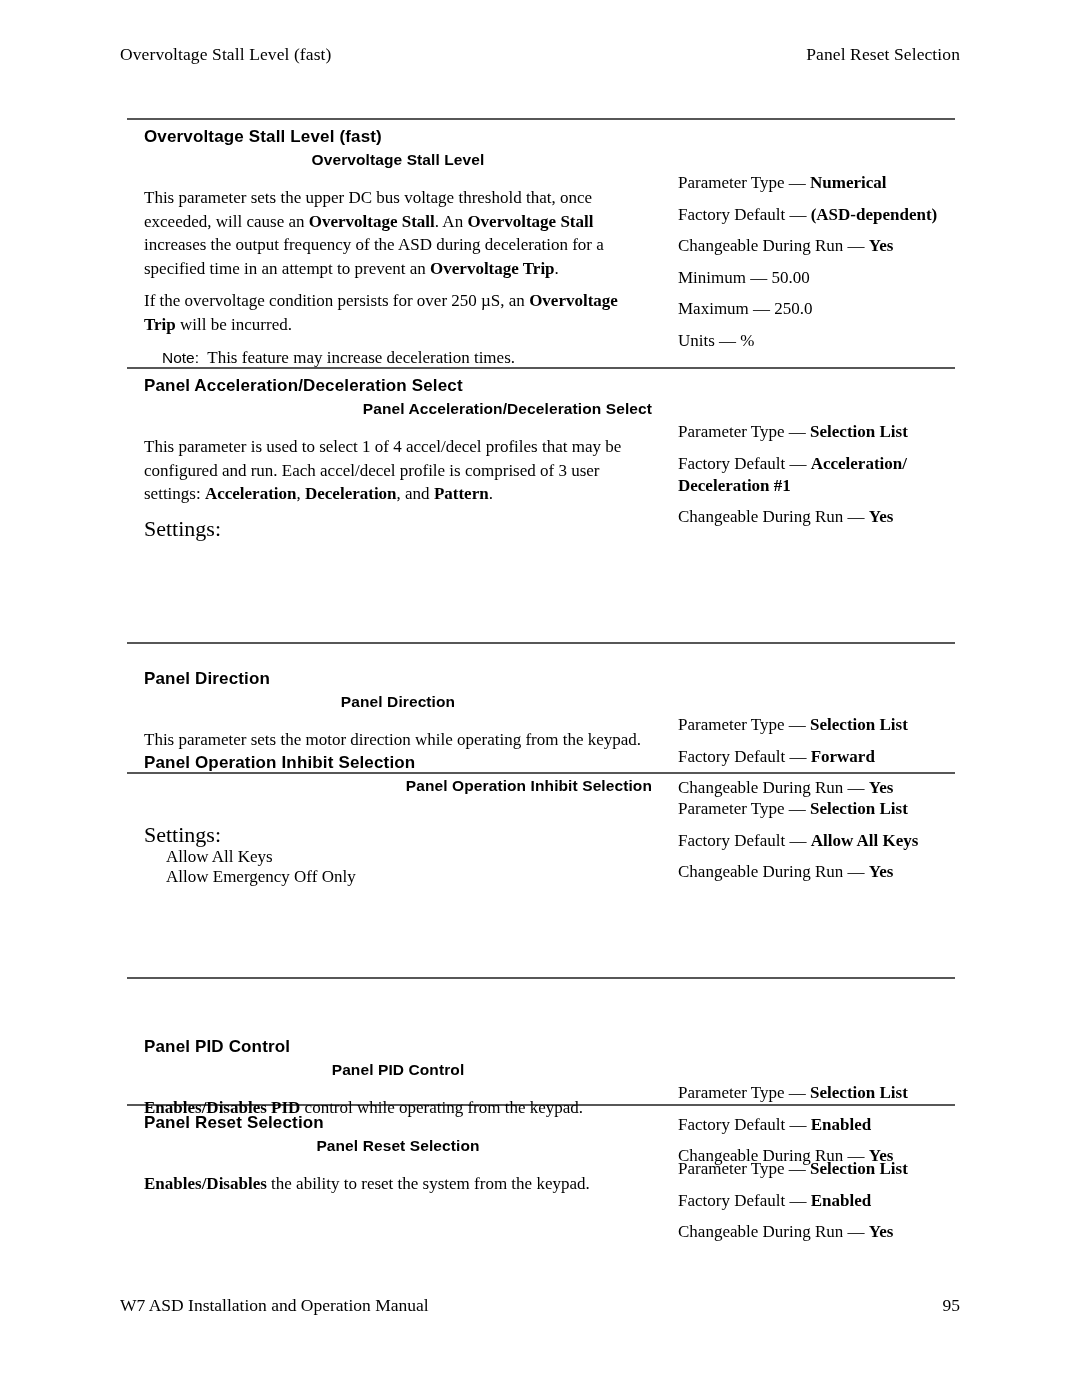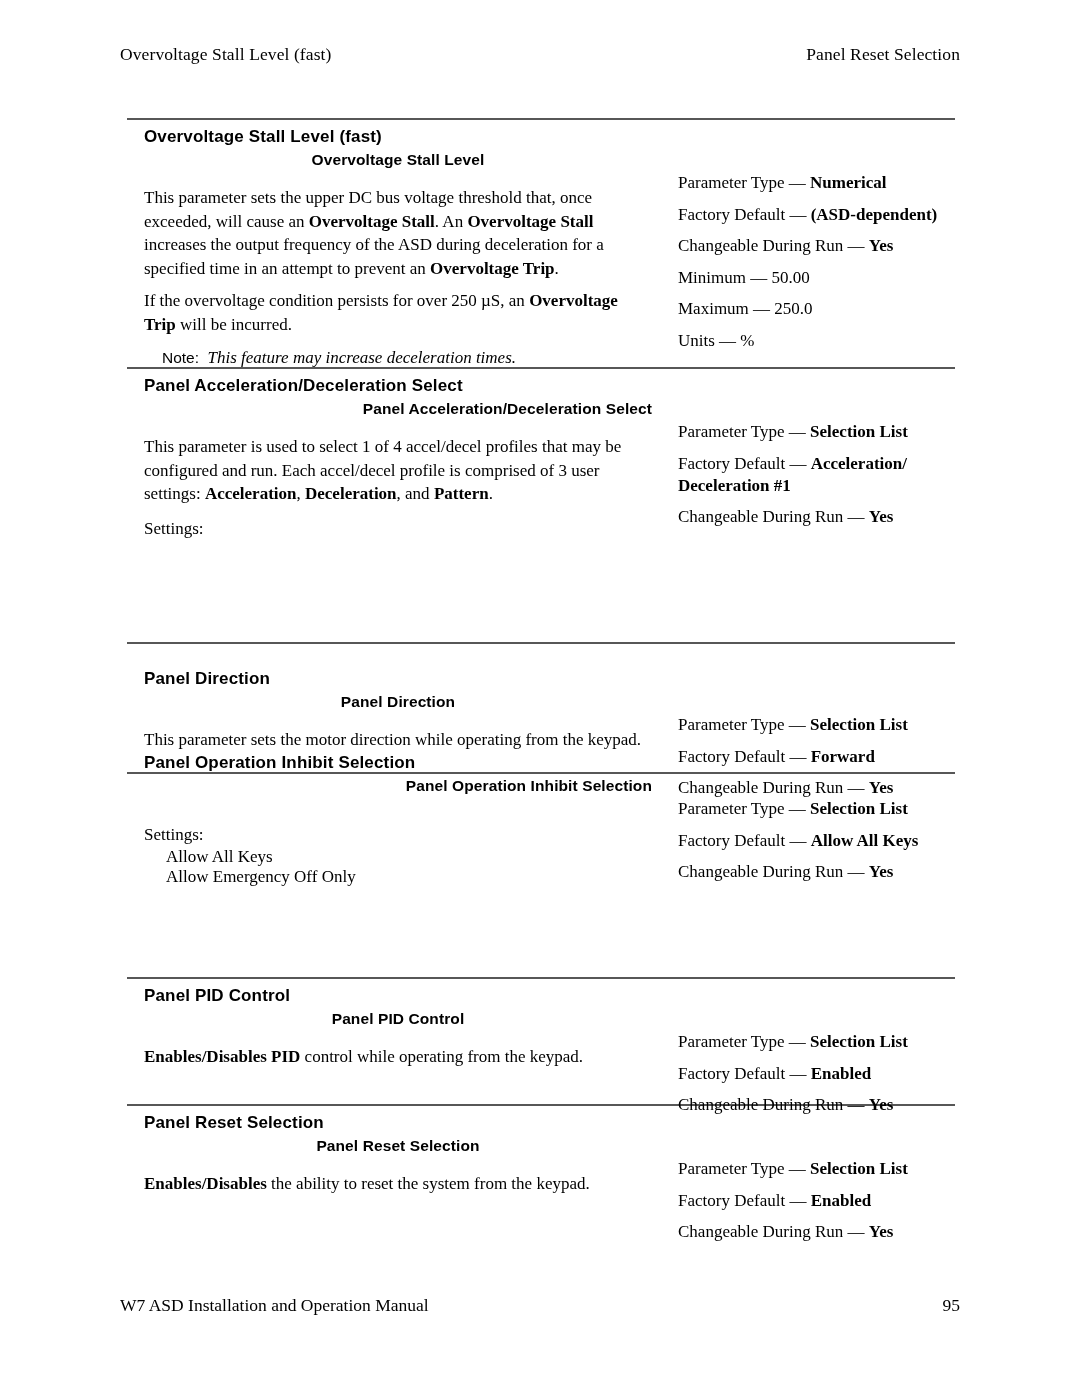--- a/index.html
+++ b/index.html
@@ -112,26 +112,25 @@
     line-height: 23.5px;
     margin: 0;
     padding-left: 18px;
   }
   .note-label {
     font-family: "Liberation Sans", sans-serif;
     font-size: 15.5px;
     font-weight: normal;
   }
   .note-body {
-    font-style: italic;
   }
 
   .settings-label {
     font-family: "Liberation Serif", serif;
-    font-size: 17px;
+    font-size: 22px;
     line-height: 23.5px;
     margin: 0;
   }
   .settings-list {
     list-style: none;
     margin: 0;
     padding: 0 0 0 22px;
   }
   .settings-list li {
     font-family: "Liberation Serif", serif;
@@ -251,21 +250,21 @@
               <li>Allow Emergency Off Only</li>
             </ul>
           </div>
           <div class="col-right">
             <p class="param-line"><span>Parameter Type — </span><b>Selection List</b></p>
             <p class="param-line"><span>Factory Default — </span><b>Allow All Keys</b></p>
             <p class="param-line"><span>Changeable During Run — </span><b>Yes</b></p>
           </div>
         </div>
       </div>
-      <div class="section" style="top: 985px;">
+      <div class="section" style="top: 1036px;">
         <div class="sec-title">Panel PID Control</div>
         <div class="cols">
           <div class="col-left">
             <div class="subtitle">Panel PID Control</div>
             <div style="height: 14px;"></div>
             <p class="body-text"><b>Enables/Disables PID</b><span> control while operating from the keypad.</span></p>
           </div>
           <div class="col-right">
             <p class="param-line"><span>Parameter Type — </span><b>Selection List</b></p>
             <p class="param-line"><span>Factory Default — </span><b>Enabled</b></p>

